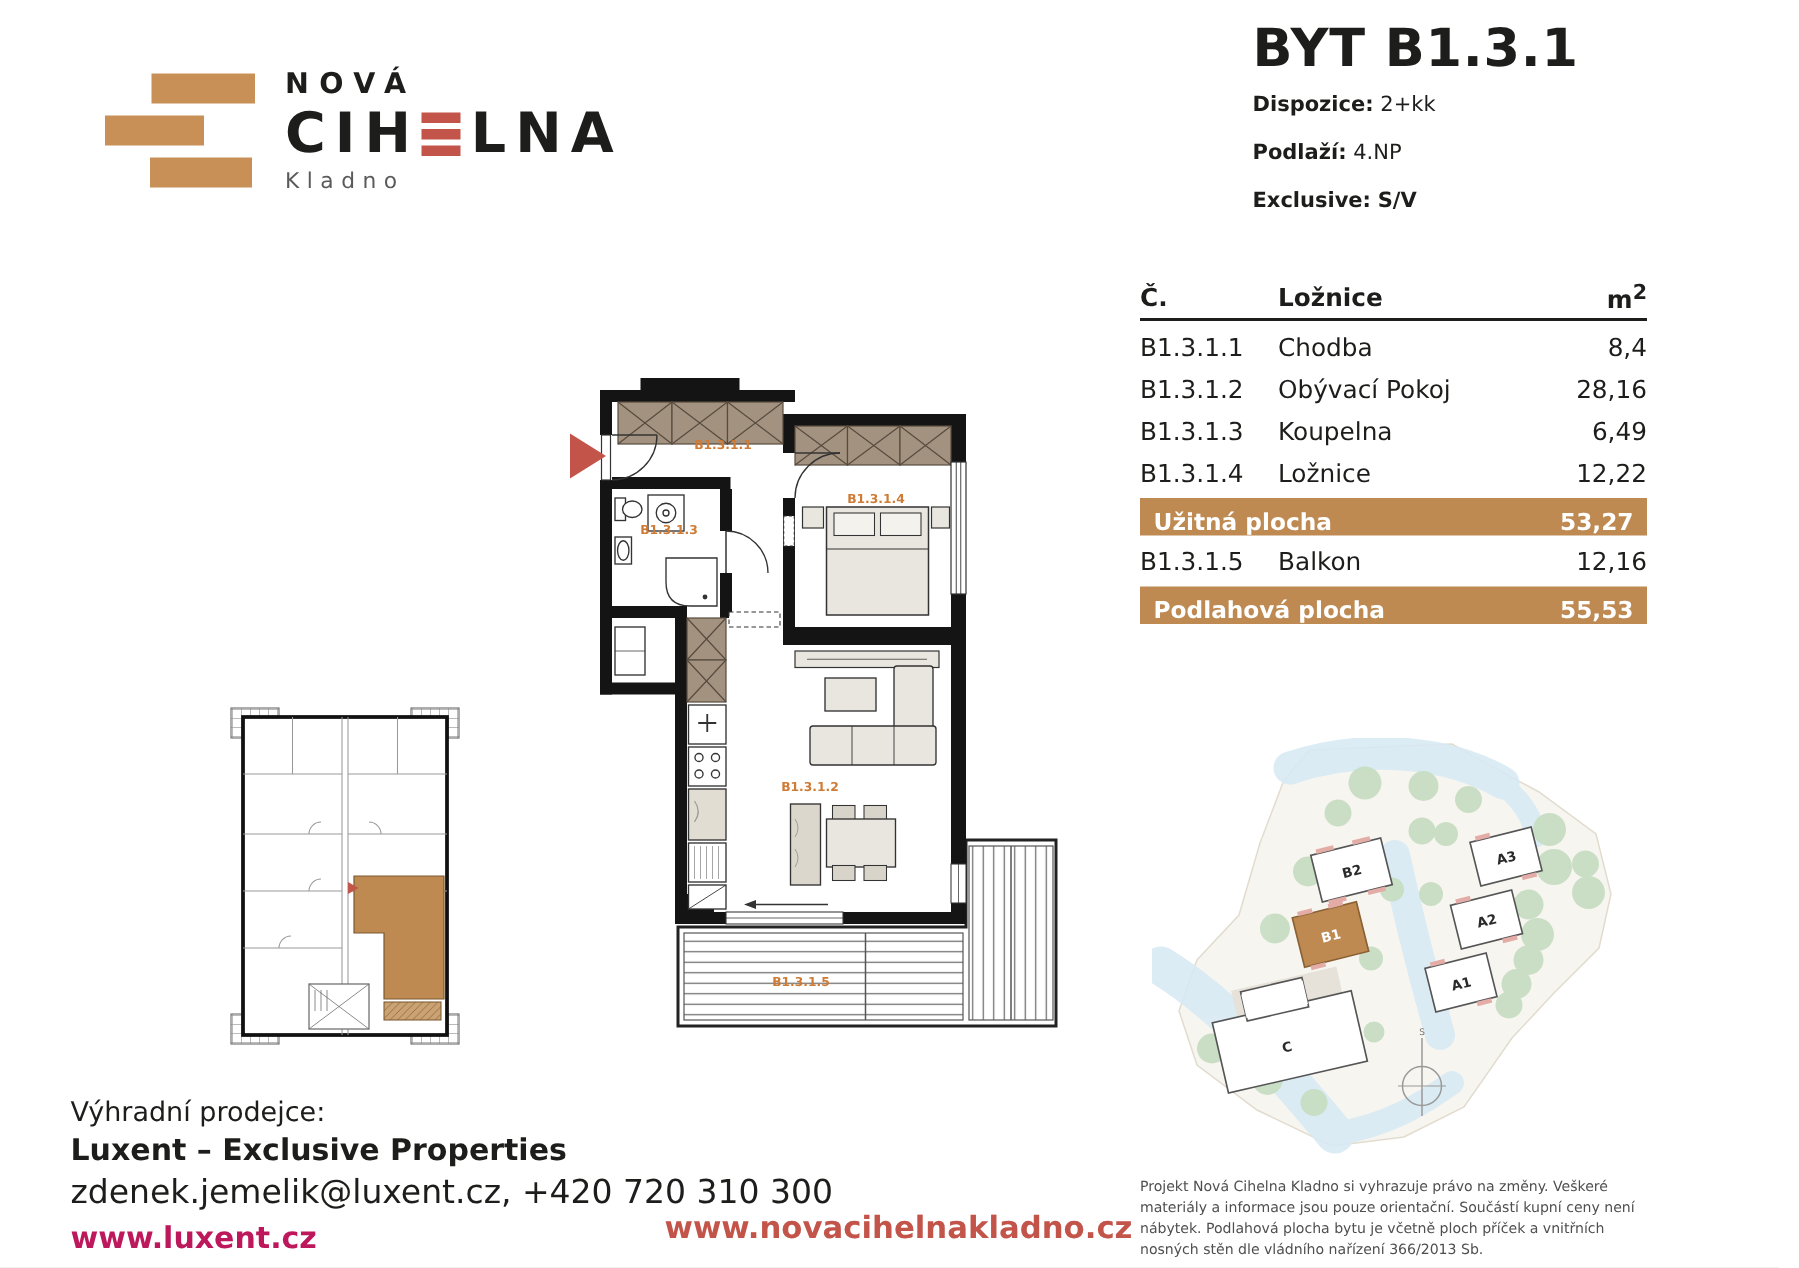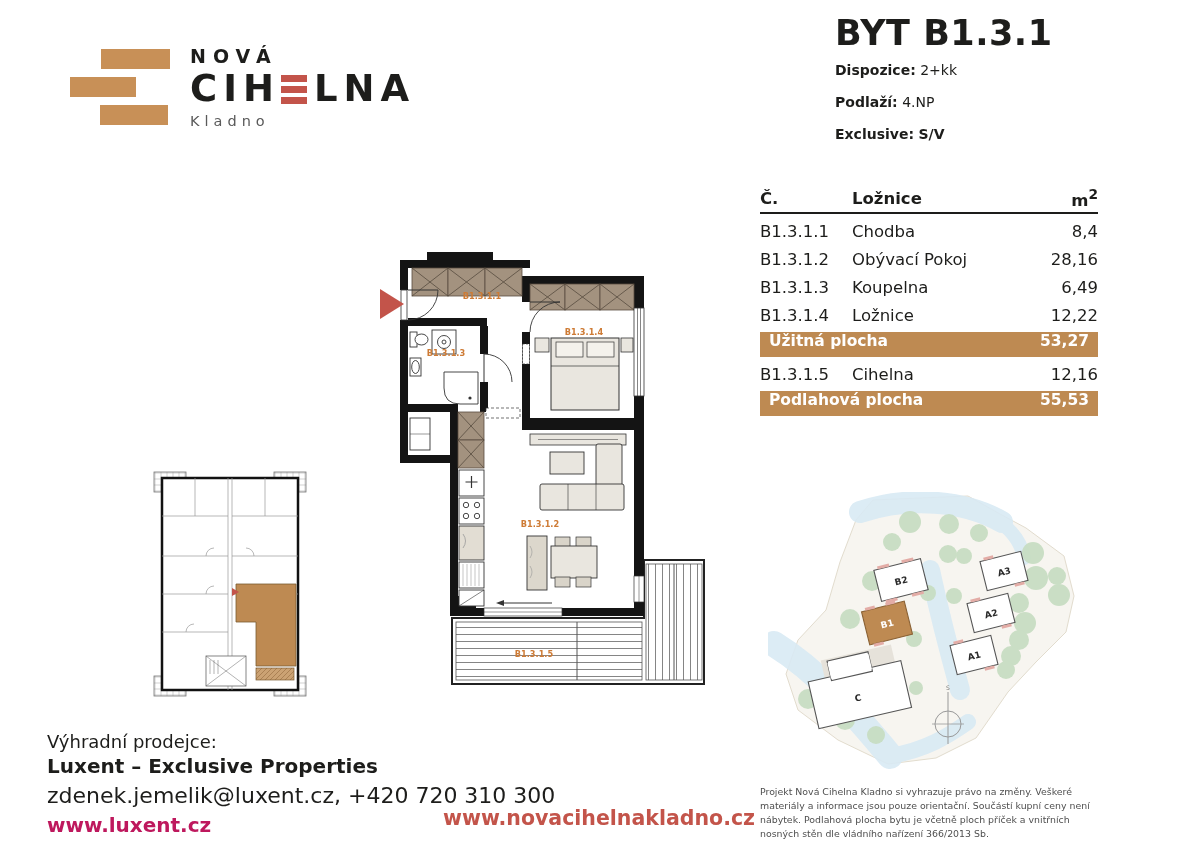--- a/index.html
+++ b/index.html
@@ -25,21 +25,21 @@
   .unit-title{font-size:35px;font-weight:800;letter-spacing:.5px;line-height:1.1;}
   .spec{font-size:14px;line-height:30px;margin-top:2px;}
   .spec .lbl{font-weight:800;}
   .spec.bold-val .val{font-weight:800;}
   
   .rtable{position:absolute;left:760px;top:186px;width:338px;font-size:16.5px;}
   .trow{display:grid;grid-template-columns:92px 1fr 78px;align-items:center;height:28px;}
   .trow .num{text-align:right;}
   .thead{font-weight:800;height:24px;}
   .thead-rule{border-bottom:2.5px solid #1d1d1b;margin:2px 0 3px 0;}
-  .tbar{display:flex;justify-content:space-between;align-items:flex-start;height:25px;
+  .tbar{display:flex;justify-content:space-between;align-items:flex-end;height:25px;
         background:#BE8A52;color:#fff;font-weight:800;font-size:15.5px;
         padding:0 9px;margin:3px 0;}
   
   .seller{position:absolute;left:47px;top:731px;}
   .seller .intro{font-size:18px;margin-bottom:2px;}
   .seller .name{font-size:20px;font-weight:800;margin-bottom:5px;}
   .seller .contact{font-size:22px;margin-bottom:5px;}
   .seller .web{font-size:20px;font-weight:800;color:#be185d;text-decoration:none;display:inline-block;}
   .project-web{position:absolute;left:443px;top:806px;font-size:20.5px;font-weight:800;color:#C3544A;text-decoration:none;}
   .disclaimer{position:absolute;left:760px;top:785px;width:348px;font-size:9.4px;line-height:1.5;color:#4f4f4f;}
@@ -117,21 +117,21 @@
       <span>B1.3.1.4</span>
       <span>Ložnice</span>
       <span class="num">12,22</span>
     </div>
     <div class="tbar">
       <span>Užitná plocha</span>
       <span>53,27</span>
     </div>
     <div class="trow">
       <span>B1.3.1.5</span>
-      <span>Cihelna</span>
+      <span>Balkon</span>
       <span class="num">12,16</span>
     </div>
     <div class="tbar">
       <span>Podlahová plocha</span>
       <span>55,53</span>
     </div>
   </div>
 
   <svg class="floorplan" width="340" height="448" viewBox="0 0 340 448">
     <defs>

